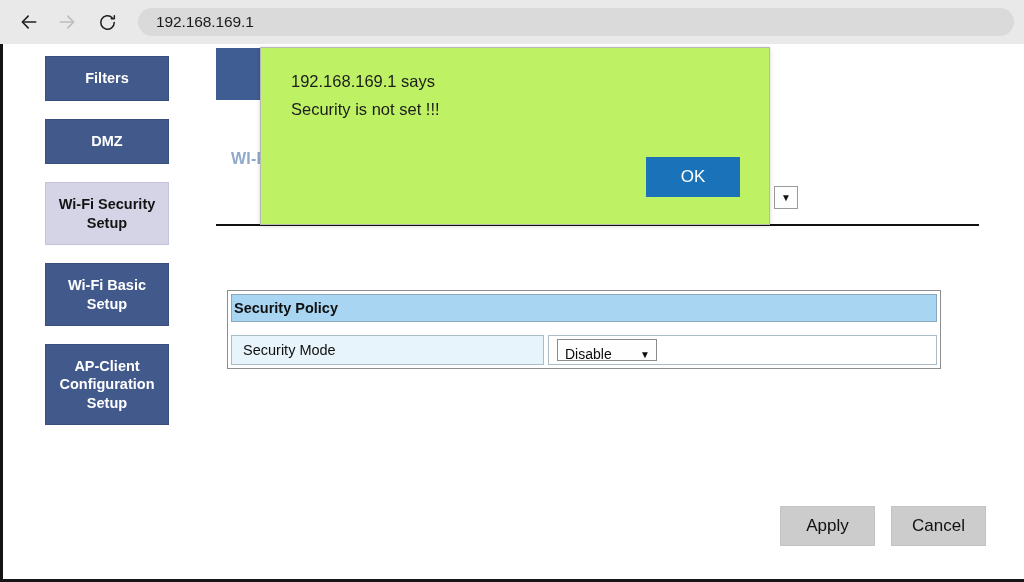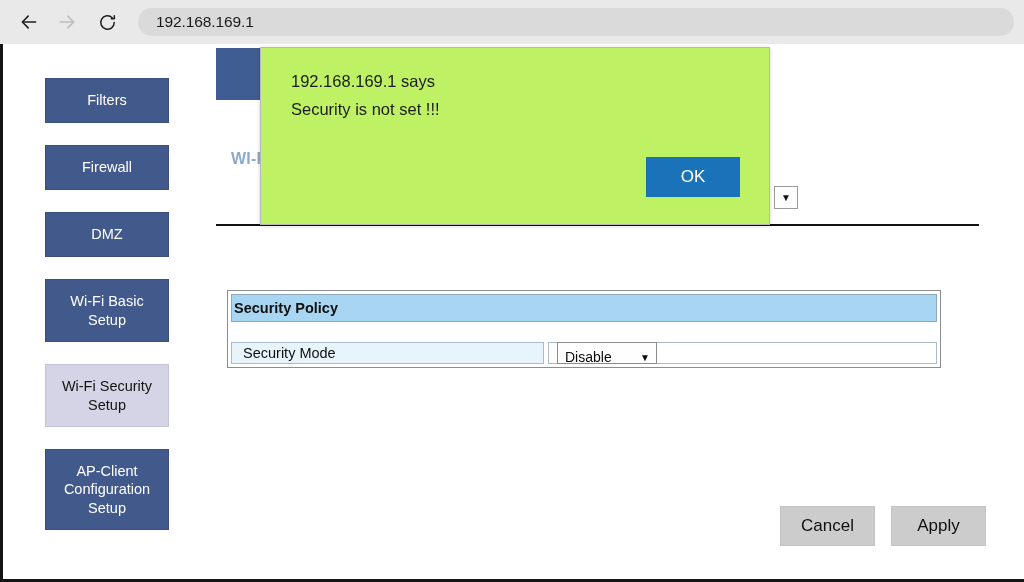--- a/index.html
+++ b/index.html
@@ -71,30 +71,29 @@
   .sidebar {
     position: absolute;
     left: 42px; top: 12px;
     width: 124px;
   }
   .side-btn {
     width: 124px;
     background: #42598c;
     color: #ffffff;
     font-size: 14.5px;
-    font-weight: normal;
+    font-weight: bold;
     text-align: center;
     display: flex;
     align-items: center;
     justify-content: center;
     line-height: 1.28;
     padding: 6px 4px;
     margin-bottom: 18px;
     border: 1px solid #3a4f7d;
-    margin-top: 22px;
   }
   .side-btn.h1 { height: 45px; }
   .side-btn.h2 { height: 63px; }
   .side-btn.h3 { height: 81px; }
   .side-btn.active {
     background: #d4d4e6;
     color: #141414;
     border: 1px solid #c3c3da;
   }
 
@@ -168,22 +167,22 @@
     background: #a8d6f2;
     border: 1px solid #8aa9bd;
     display: flex;
     align-items: center;
     padding-left: 2px;
     font-size: 14.5px;
     font-weight: bold;
     color: #101010;
   }
   .policy-row {
-    margin-top: 20px;
-    height: 22px;
+    margin-top: 13px;
+    height: 30px;
     display: flex;
     align-items: stretch;
   }
   .policy-cell-label {
     width: 313px;
     background: #e7f4fb;
     border: 1px solid #a9bcc7;
     display: flex;
     align-items: center;
     padding-left: 11px;
@@ -295,30 +294,27 @@
     </div>
   </div>
 
   <div class="viewport">
 
     <nav class="sidebar">
       <div class="side-btn h1">
         <span>Filters</span>
       </div>
       <div class="side-btn h1">
-        <span>Firewall</span>
-      </div>
-      <div class="side-btn h1">
         <span>DMZ</span>
+      </div>
+      <div class="side-btn h2 active">
+        <span>Wi-Fi Security Setup</span>
       </div>
       <div class="side-btn h2">
         <span>Wi-Fi Basic Setup</span>
-      </div>
-      <div class="side-btn h2 active">
-        <span>Wi-Fi Security Setup</span>
       </div>
       <div class="side-btn h3">
         <span>AP-Client Configuration Setup</span>
       </div>
     </nav>
 
     <div class="hdr-left"></div>
 
     <div class="wifi-label">WI-F</div>
 
@@ -340,24 +336,24 @@
           <div class="mini-select">
             <span>Disable</span>
             <span class="caret">▼</span>
           </div>
         </div>
       </div>
     </section>
 
     <div class="footer-btns">
       <div class="grey-btn">
+        <span>Apply</span>
+      </div>
+      <div class="grey-btn">
         <span>Cancel</span>
-      </div>
-      <div class="grey-btn">
-        <span>Apply</span>
       </div>
     </div>
 
   </div>
 
   <div class="alert-dialog">
     <div class="alert-line1">192.168.169.1 says</div>
     <div class="alert-line2">Security is not set !!!</div>
     <div class="alert-ok">
       <span>OK</span>

